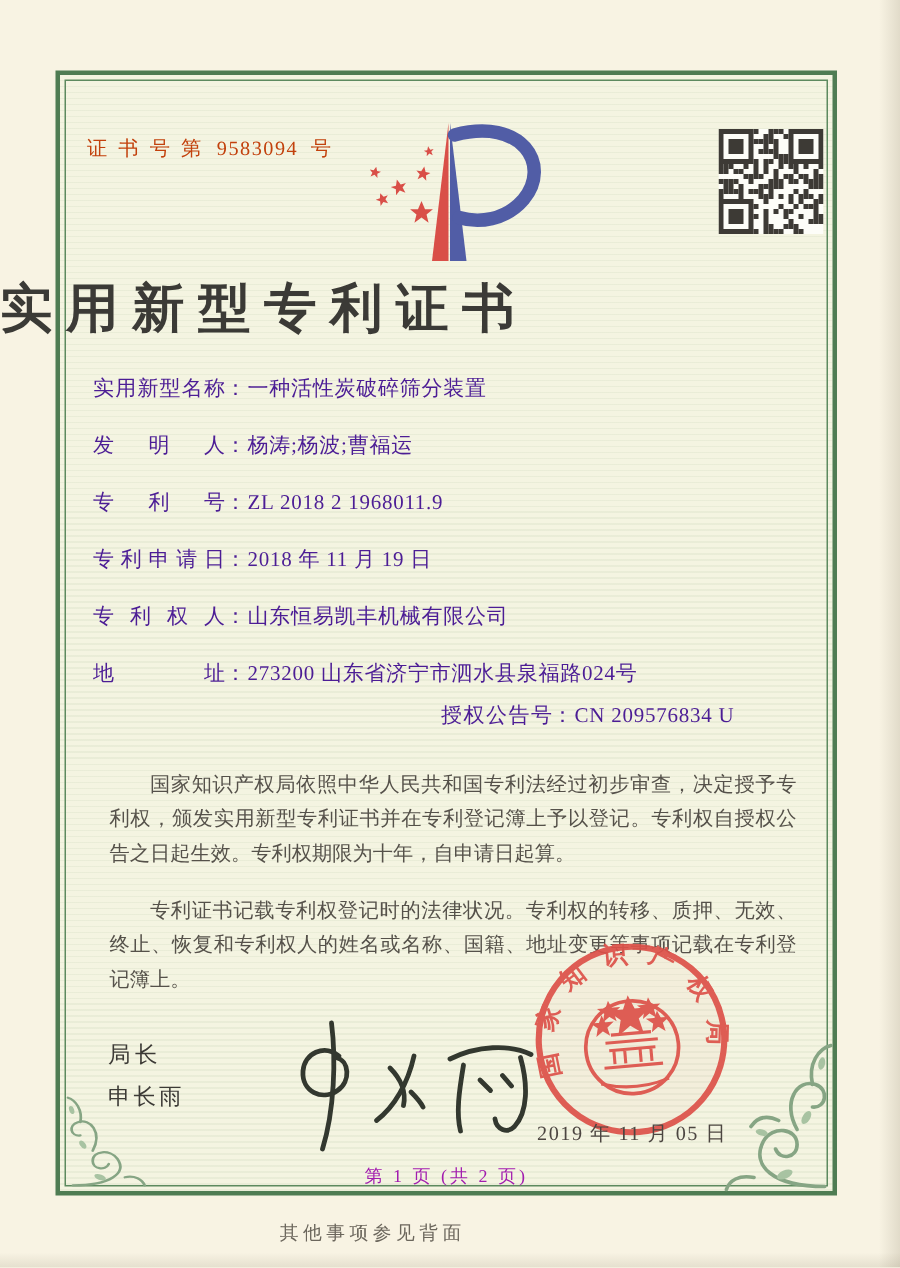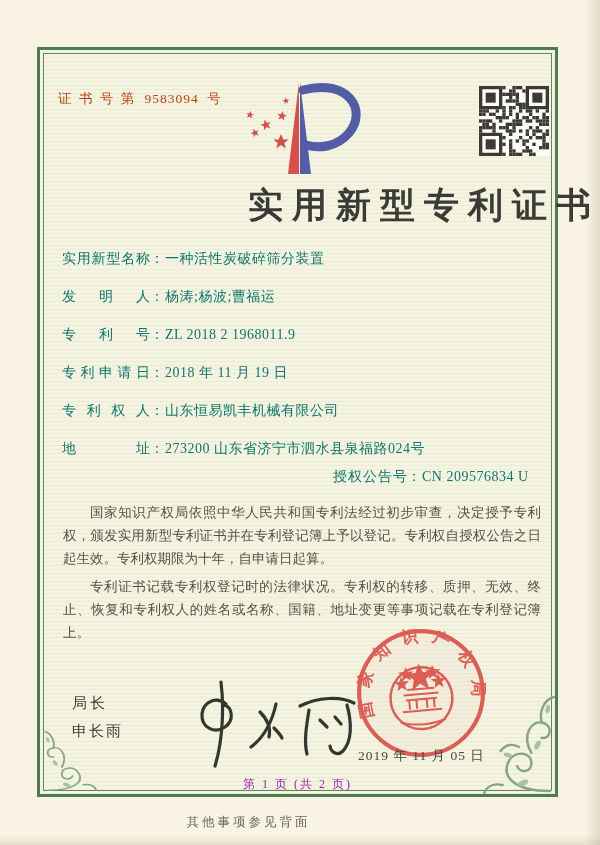--- a/index.html
+++ b/index.html
@@ -29,34 +29,34 @@
   .cert-no{
     position:absolute;left:58px;top:90px;font-size:13.5px;color:#c2410c;
     letter-spacing:2px;
   }
   .cert-no .num{letter-spacing:1px;padding:0 3px;}
 
   .logo{position:absolute;left:236px;top:76px;width:140px;height:105px;}
   .qr{position:absolute;left:479px;top:86px;width:70px;height:70px;}
 
   .title{
-    position:absolute;left:0;top:182px;width:600px;text-align:right;
+    position:absolute;left:0;top:182px;width:600px;text-align:left;
     font-size:35px;font-weight:600;color:#3b3a36;letter-spacing:9px;
   }
 
-  .field-row{position:absolute;left:62px;font-size:14px;color:#0f766e;white-space:nowrap;}
+  .field-row{position:absolute;left:62px;font-size:14px;color:#4c1d95;white-space:nowrap;}
   .field-label{display:inline-block;width:88px;text-align:justify;text-align-last:justify;vertical-align:top;}
   .field-colon{display:inline-block;width:15px;}
   .field-value{letter-spacing:.5px;}
-  .grant-col2{position:absolute;left:232px;top:0;white-space:nowrap;margin-left:39px;}
+  .grant-col2{position:absolute;left:232px;top:0;white-space:nowrap;}
   .grant-col2 .field-label{width:74px;}
 
   .legal{position:absolute;left:59px;top:497px;width:486px;
     font-size:13.5px;line-height:1.72;color:#55514a;text-align:justify;}
-  .legal p{margin:4px;text-indent:2em;}
+  .legal p{margin:14px;text-indent:2em;}
 
   .officer-title{position:absolute;left:72px;top:694px;font-size:15px;color:#3c3a36;letter-spacing:3px;}
   .officer-name{position:absolute;left:72px;top:722px;font-size:15px;color:#3c3a36;letter-spacing:2px;text-align:right;}
   .signature{position:absolute;left:188px;top:676px;width:185px;height:86px;}
 
   .seal{position:absolute;left:354px;top:626px;width:134px;height:134px;transform:rotate(-5deg);opacity:.92;}
   .seal-date{position:absolute;left:358px;top:747px;font-size:13.5px;color:#4c4641;letter-spacing:1px;}
 
   .page-num{position:absolute;left:37px;top:776px;width:521px;text-align:center;
     font-size:12px;color:#a21caf;letter-spacing:2px;}

